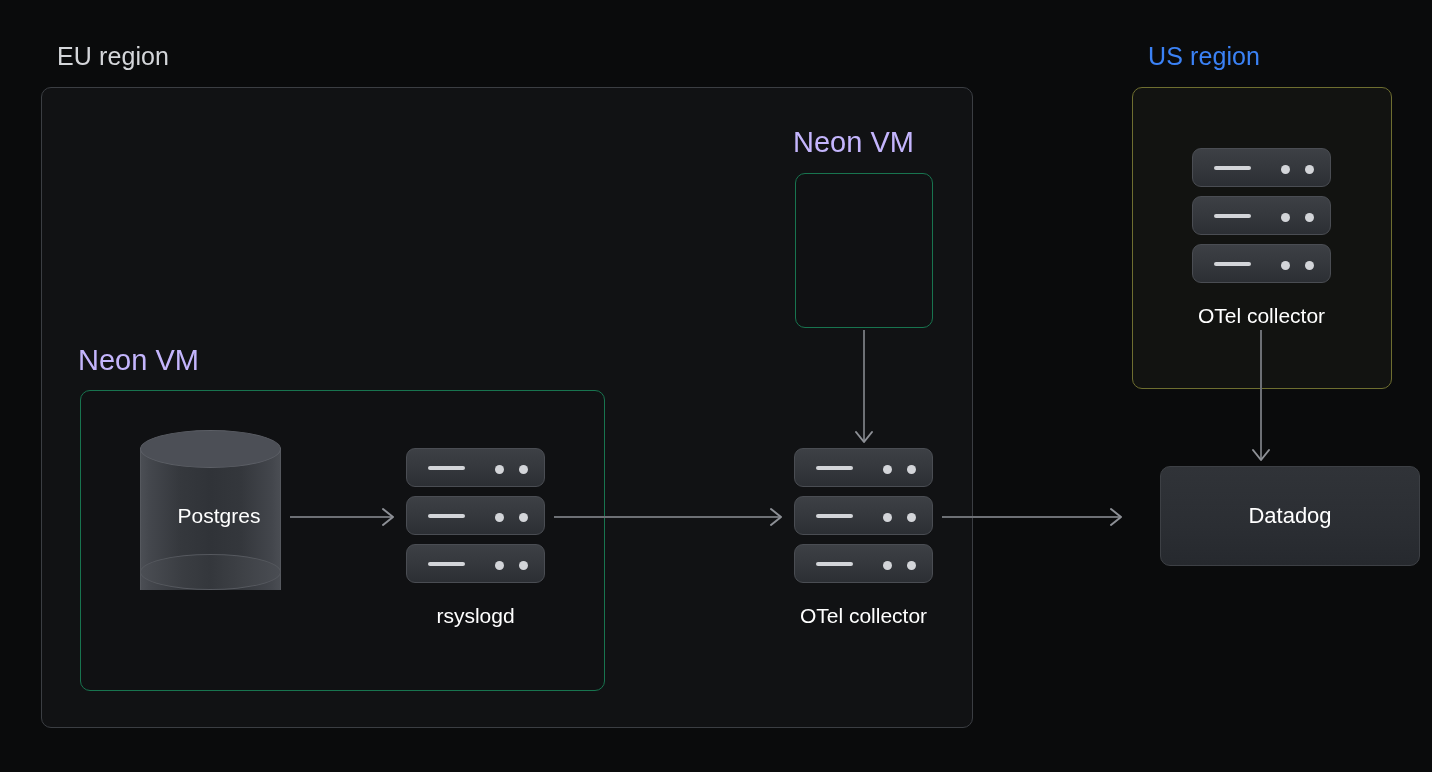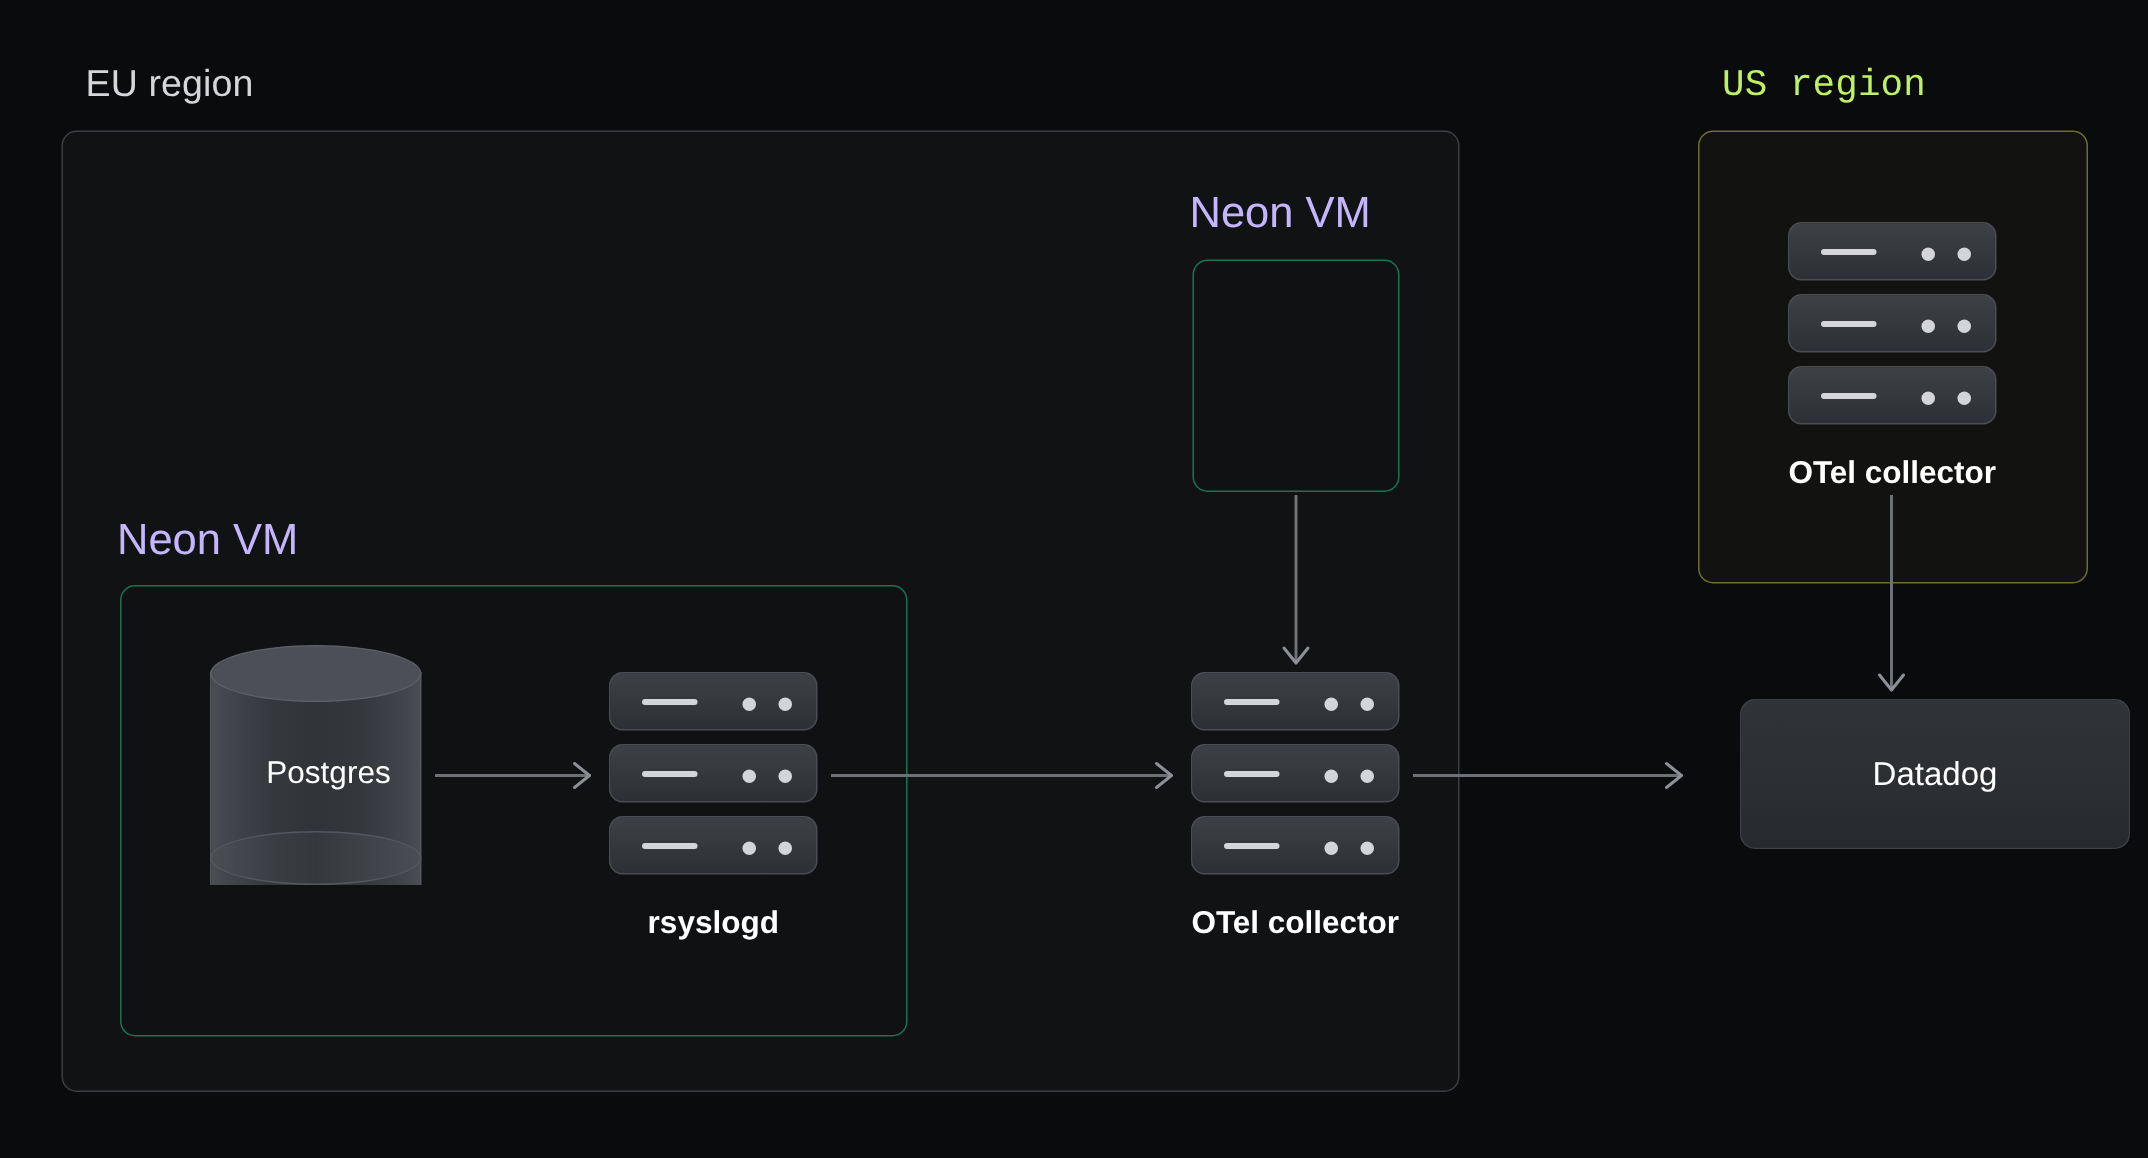--- a/index.html
+++ b/index.html
@@ -40,22 +40,21 @@
     color: #d4d6da;
   }
   #us-region-box {
     left: 1132px; top: 87px;
     width: 260px; height: 302px;
     border: 1px solid #6e6e30;
     background: #121311;
   }
   #us-region-label {
     left: 1132px; top: 42px;
-    color: #bef264;
-    font-family: Liberation Mono, monospace;
+    color: #3b82f6;
   }
 
   
   .vm-box {
     position: absolute;
     border-radius: 10px;
     border: 1px solid #18744f;
     background: #101113;
     box-sizing: border-box;
   }
@@ -134,21 +133,20 @@
     position: absolute;
     border-radius: 50%;
     background: #d3d5d9;
   }
   .stack-label {
     position: absolute;
     text-align: center;
     font-size: 21px;
     color: #ffffff;
     white-space: nowrap;
-    font-weight: bold;
   }
 
   
   .stack-big .server-unit { width: 139px; height: 39px; margin-bottom: 9px; }
   .stack-big .server-dash { left: 21px; top: 17px; width: 37px; height: 4px; }
   .stack-big .server-dot { top: 16px; width: 9px; height: 9px; }
   .stack-big .server-dot.d1 { left: 88px; }
   .stack-big .server-dot.d2 { left: 112px; }
 
   

